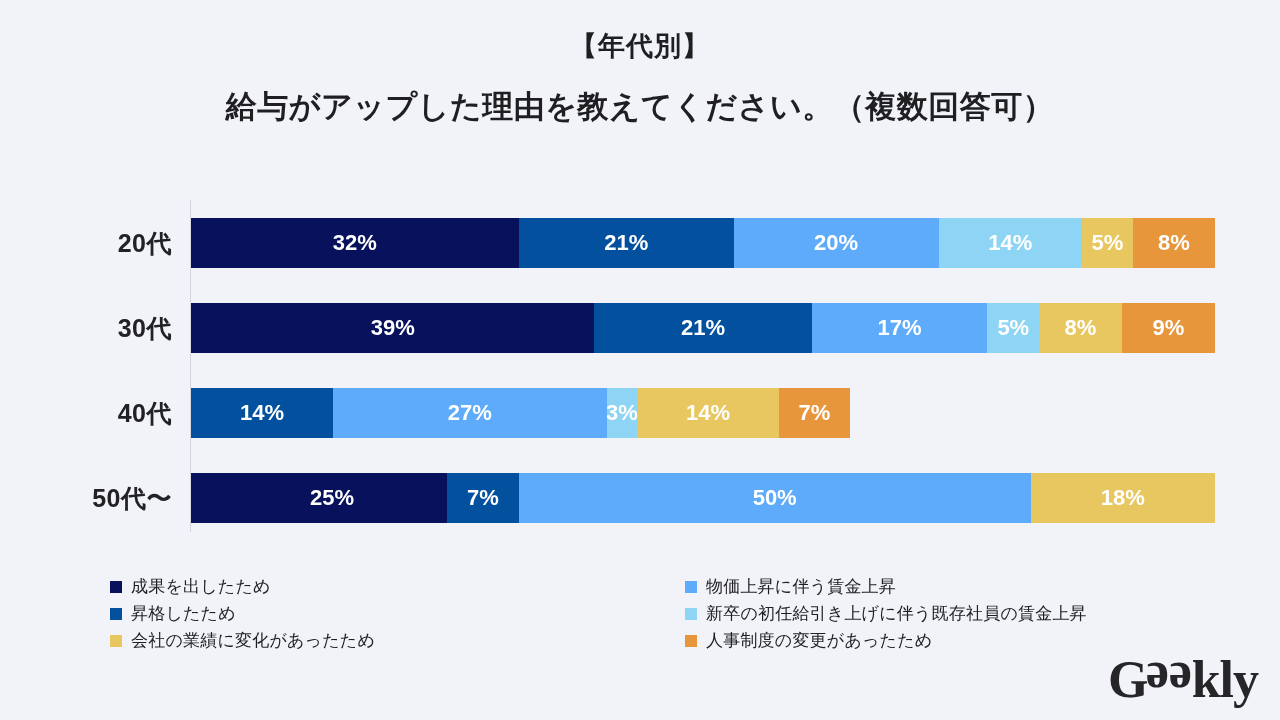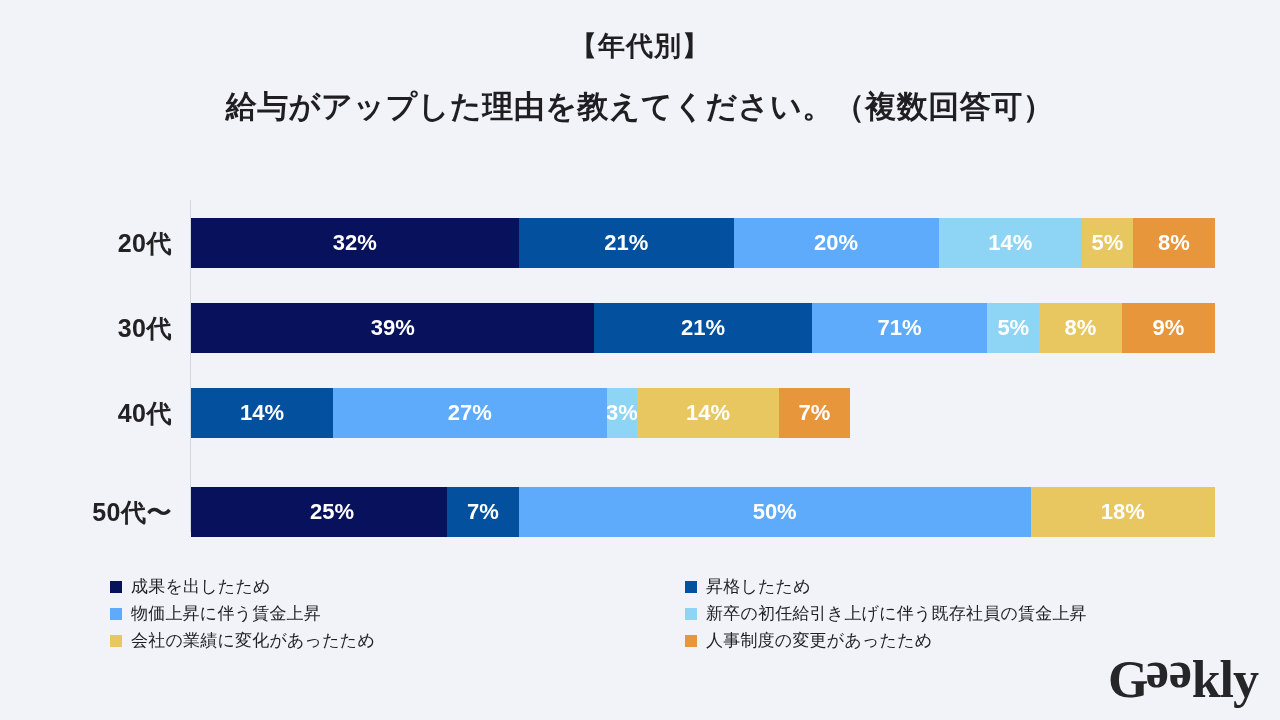--- a/index.html
+++ b/index.html
@@ -166,60 +166,60 @@
           <div class="seg" style="width: 14%; background: rgb(142, 213, 245);">14%</div>
           <div class="seg" style="width: 5%; background: rgb(232, 199, 96);">5%</div>
           <div class="seg" style="width: 8%; background: rgb(232, 150, 60);">8%</div>
         </div>
       </div>
       <div class="bar-row" style="top: 103px;">
         <div class="cat-label">30代</div>
         <div class="bar-track">
           <div class="seg" style="width: 39.3939%; background: rgb(7, 17, 92);">39%</div>
           <div class="seg" style="width: 21.2121%; background: rgb(2, 80, 158);">21%</div>
-          <div class="seg" style="width: 17.1717%; background: rgb(93, 171, 250);">71%</div>
+          <div class="seg" style="width: 17.1717%; background: rgb(93, 171, 250);">17%</div>
           <div class="seg" style="width: 5.05051%; background: rgb(142, 213, 245);">5%</div>
           <div class="seg" style="width: 8.08081%; background: rgb(232, 199, 96);">8%</div>
           <div class="seg" style="width: 9.09091%; background: rgb(232, 150, 60);">9%</div>
         </div>
       </div>
       <div class="bar-row" style="top: 188px;">
         <div class="cat-label">40代</div>
         <div class="bar-track">
           <div class="seg" style="width: 13.8614%; background: rgb(2, 80, 158);">14%</div>
           <div class="seg" style="width: 26.7327%; background: rgb(93, 171, 250);">27%</div>
           <div class="seg" style="width: 2.9703%; background: rgb(142, 213, 245);">3%</div>
           <div class="seg" style="width: 13.8614%; background: rgb(232, 199, 96);">14%</div>
           <div class="seg" style="width: 6.93069%; background: rgb(232, 150, 60);">7%</div>
         </div>
       </div>
-      <div class="bar-row" style="top: 287px;">
+      <div class="bar-row" style="top: 273px;">
         <div class="cat-label">50代〜</div>
         <div class="bar-track">
           <div class="seg" style="width: 25%; background: rgb(7, 17, 92); padding-left: 26px;">25%</div>
           <div class="seg" style="width: 7%; background: rgb(2, 80, 158);">7%</div>
           <div class="seg" style="width: 50%; background: rgb(93, 171, 250);">50%</div>
           <div class="seg" style="width: 18%; background: rgb(232, 199, 96);">18%</div>
         </div>
       </div>
     </div>
 </div>
 
 <div id="legend">
     <div class="legend-item">
       <span class="legend-swatch" style="background: rgb(7, 17, 92);"></span>
       <span class="legend-text">成果を出したため</span>
     </div>
     <div class="legend-item">
+      <span class="legend-swatch" style="background: rgb(93, 171, 250);"></span>
+      <span class="legend-text">物価上昇に伴う賃金上昇</span>
+    </div>
+    <div class="legend-item">
       <span class="legend-swatch" style="background: rgb(2, 80, 158);"></span>
       <span class="legend-text">昇格したため</span>
-    </div>
-    <div class="legend-item">
-      <span class="legend-swatch" style="background: rgb(93, 171, 250);"></span>
-      <span class="legend-text">物価上昇に伴う賃金上昇</span>
     </div>
     <div class="legend-item">
       <span class="legend-swatch" style="background: rgb(142, 213, 245);"></span>
       <span class="legend-text">新卒の初任給引き上げに伴う既存社員の賃金上昇</span>
     </div>
     <div class="legend-item">
       <span class="legend-swatch" style="background: rgb(232, 199, 96);"></span>
       <span class="legend-text">会社の業績に変化があったため</span>
     </div>
     <div class="legend-item">

